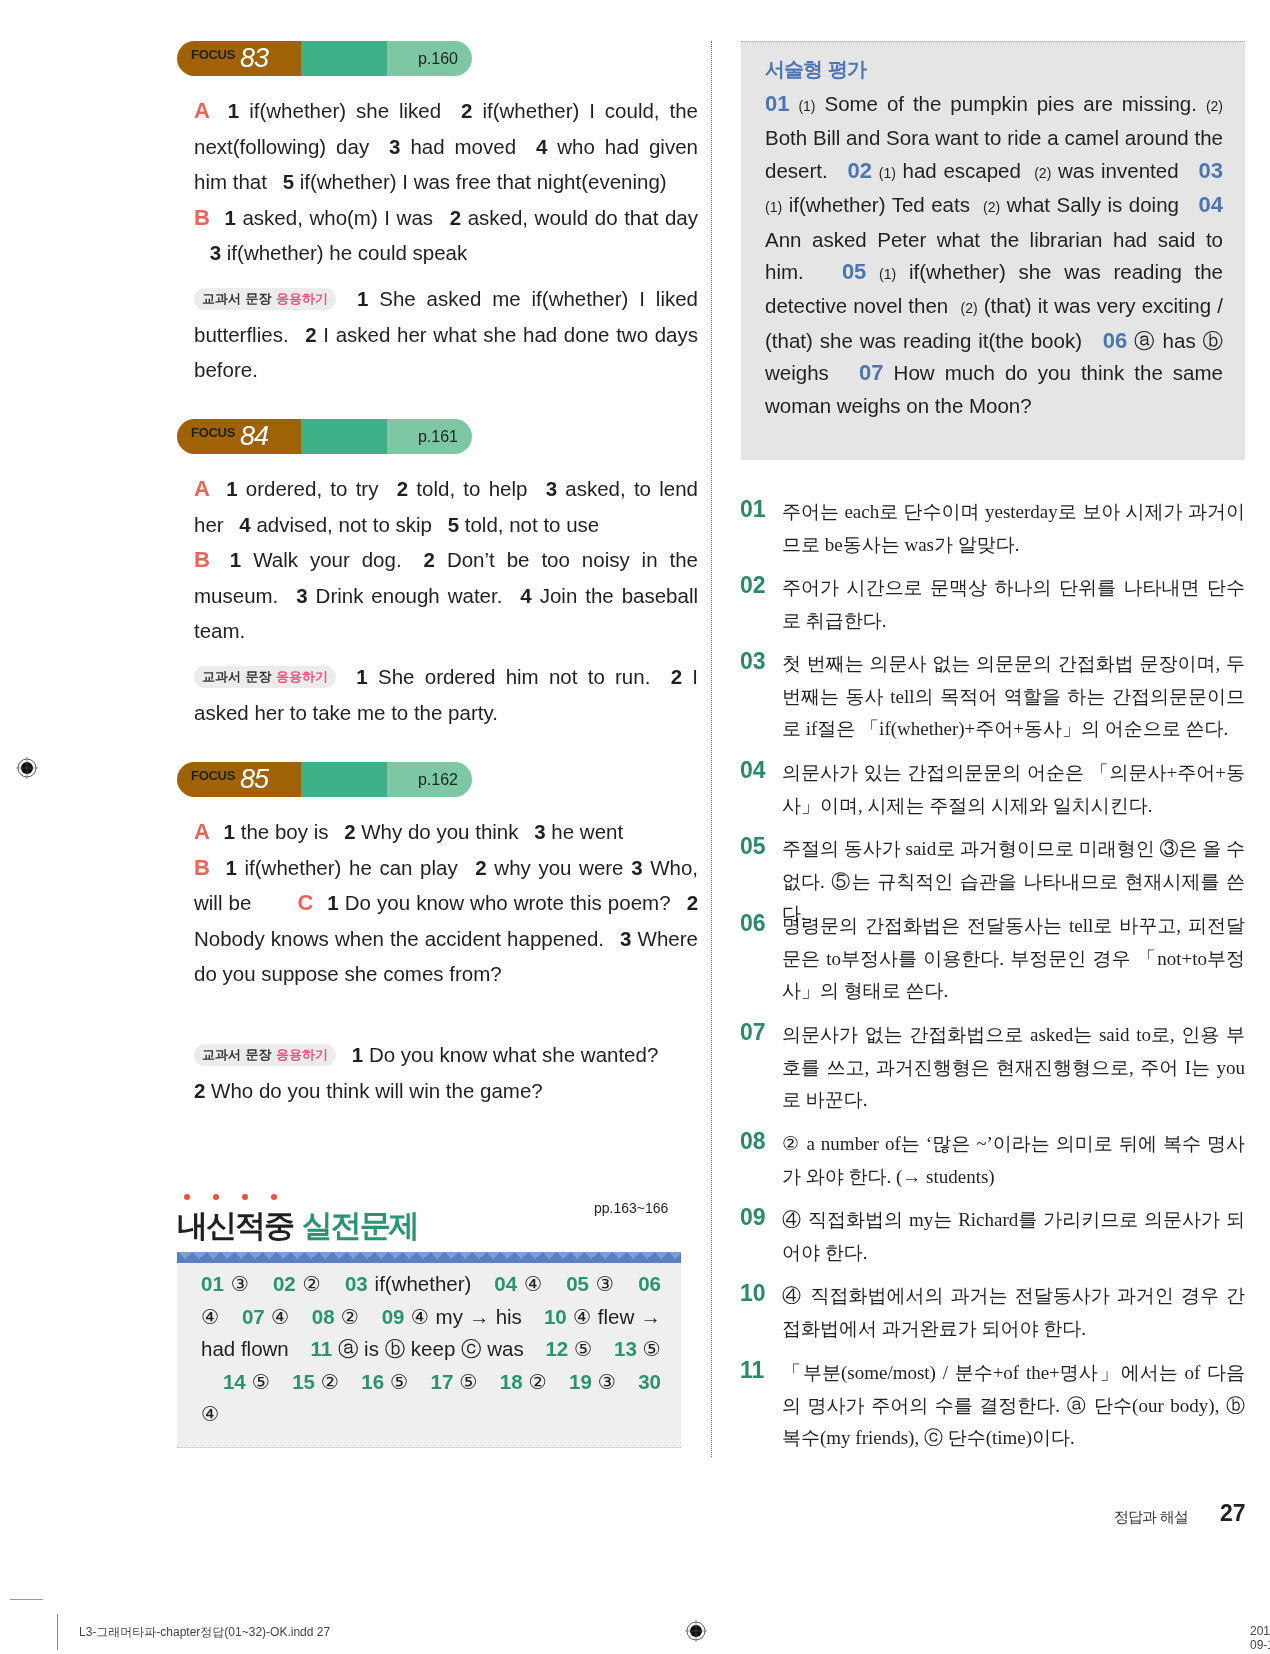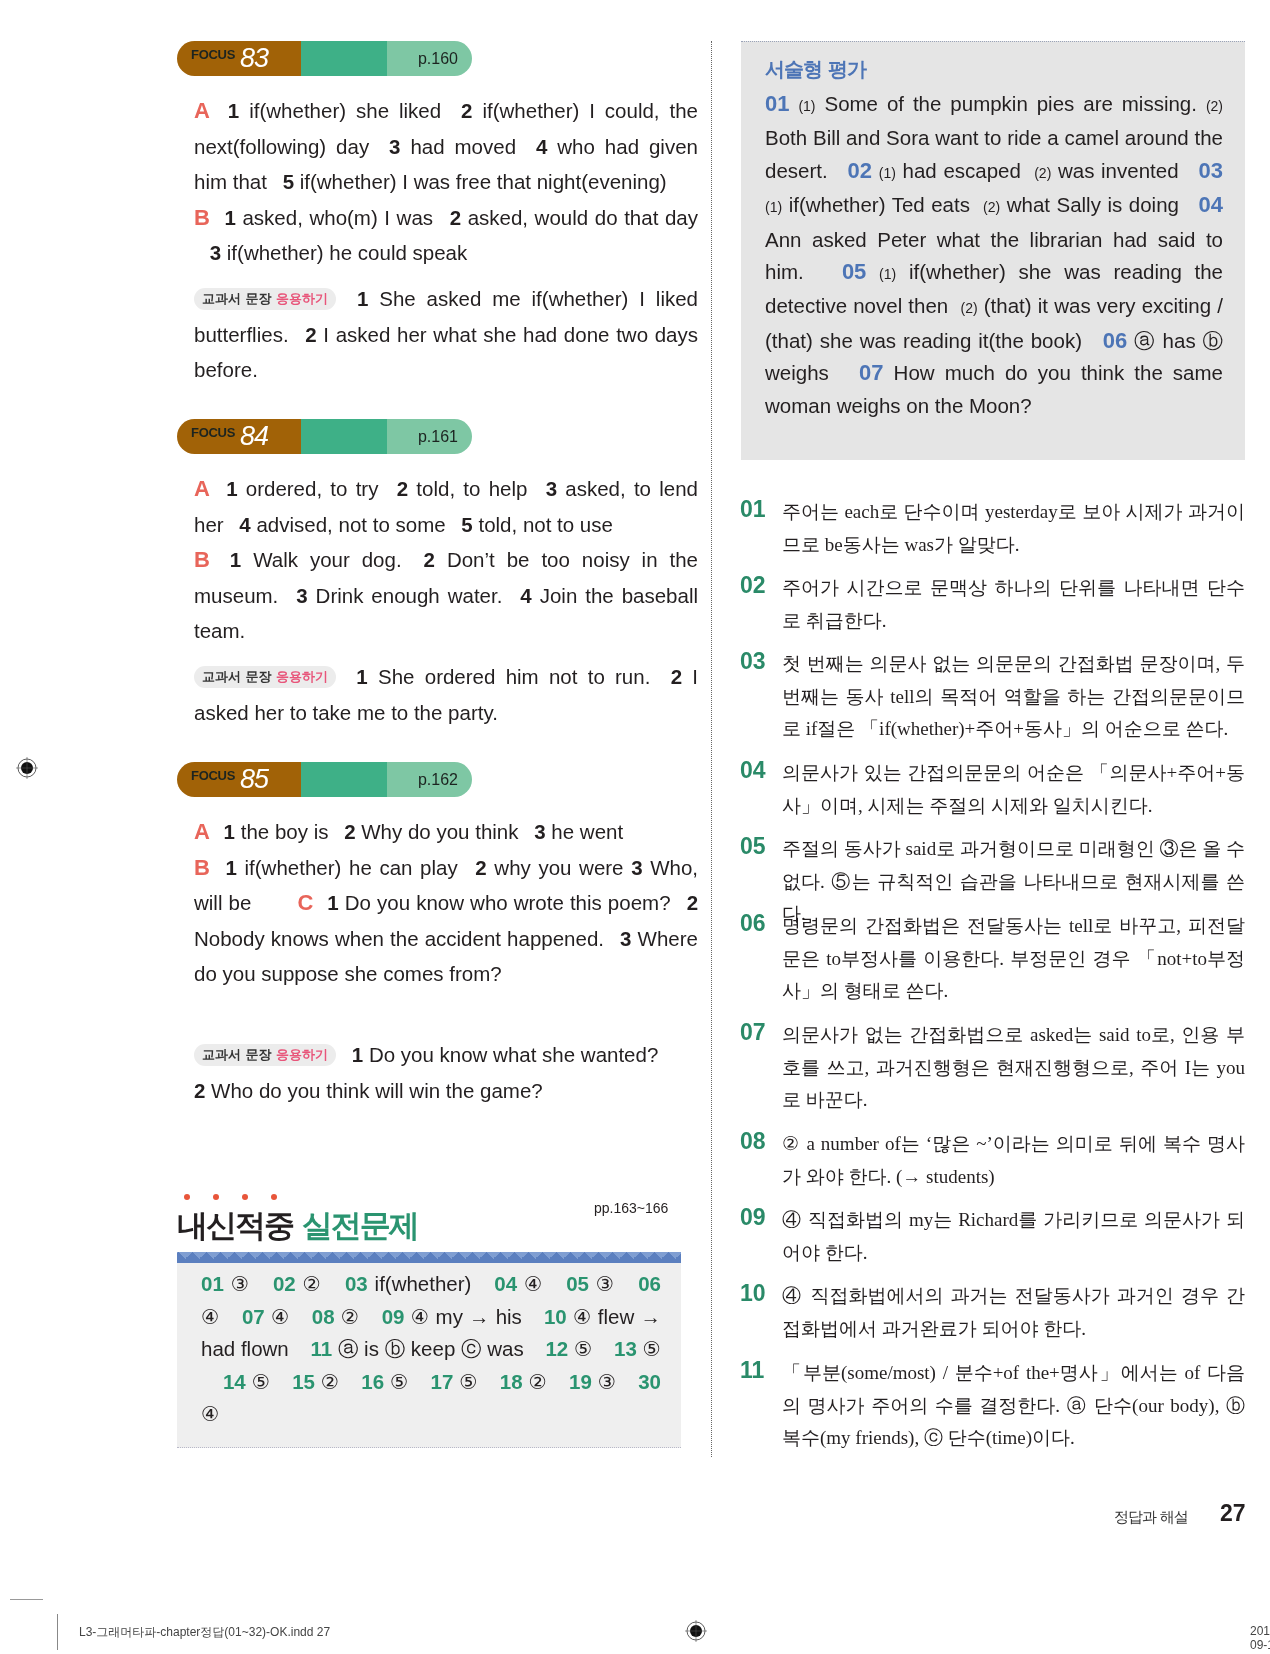--- a/index.html
+++ b/index.html
@@ -139,21 +139,21 @@
   <div class="seg3">
       <span class="focus-page">p.161</span>
     </div>
 </div>
 
 <div class="ans" style="top:471px;">
   <span class="sec">A</span>
   <b>1</b> <span>ordered, to try</span><span class="gap"></span>
   <b>2</b> <span>told, to help</span><span class="gap"></span>
   <b>3</b> <span>asked, to lend her</span><span class="gap"></span>
-  <b>4</b> <span>advised, not to some</span><span class="gap"></span>
+  <b>4</b> <span>advised, not to skip</span><span class="gap"></span>
   <b>5</b> <span>told, not to use</span><br>
   <span class="sec">B</span>
   <b>1</b> <span>Walk your dog.</span><span class="gap"></span>
   <b>2</b> <span>Don’t be too noisy in the museum.</span><span class="gap"></span>
   <b>3</b> <span>Drink enough water.</span><span class="gap"></span>
   <b>4</b> <span>Join the baseball team.</span>
 </div>
 
 <div class="ans" style="top:659px;">
   <span class="tb-badge"><span>교과서 문장</span> <span class="pink">응용하기</span></span>

